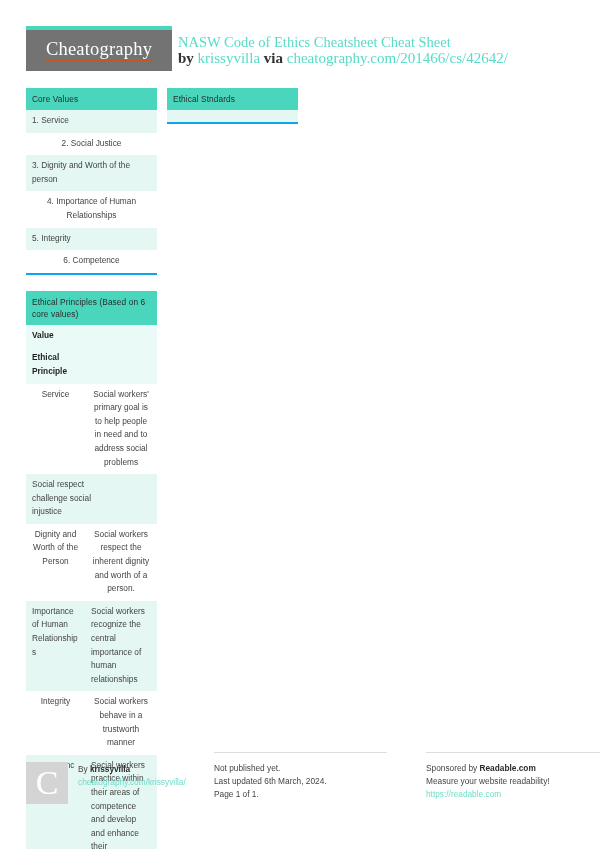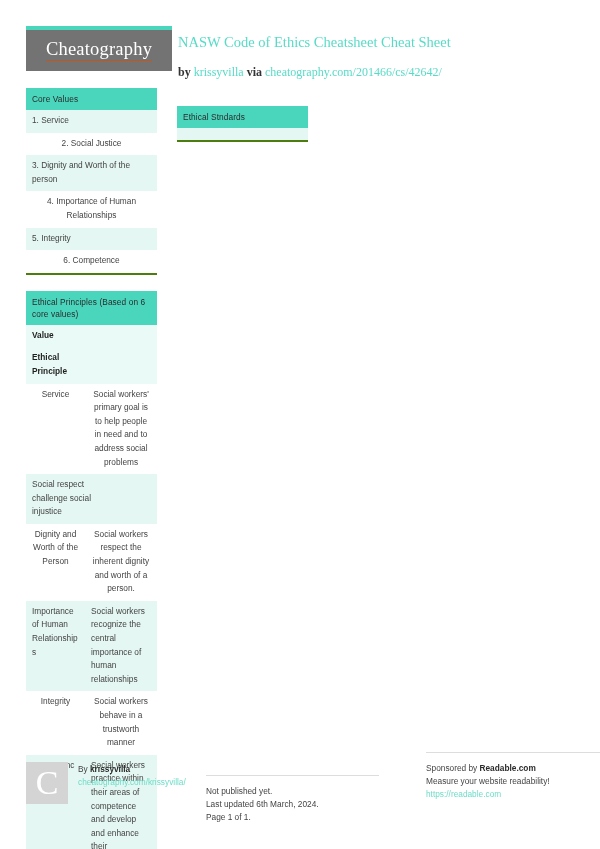--- a/index.html
+++ b/index.html
@@ -64,51 +64,51 @@
   }
   .cheat-title {
     font-family: "Liberation Serif", serif;
     font-size: 14.5px;
     color: #57dbc6;
     line-height: 17px;
     white-space: nowrap;
   }
   .cheat-by {
     font-family: "Liberation Serif", serif;
-    font-size: 12px;
+    font-size: 15px;
     color: #333333;
     line-height: 15px;
-    margin-top: 14px;
+    margin-top: 0;
     white-space: nowrap;
   }
   .cheat-by .lbl { font-weight: bold; }
   .cheat-by .lnk { color: #57dbc6; }
 
   
   .columns {
     position: absolute;
     left: 26px;
     top: 88px;
     width: 548px;
   }
   .col {
     position: absolute;
     top: 0;
     width: 131px;
   }
   .col-1 { left: 0px; }
-  .col-2 { left: 151px; margin-top: 18px; }
+  .col-2 { left: 141px; }
   .col-3 { left: 282px; }
   .col-4 { left: 423px; }
 
   
   .block {
     width: 131px;
     margin-bottom: 16px;
-    border-bottom: 2px solid #4d7c0f;
+    border-bottom: 2px solid #0ea5e9;
     background: #c2410c;
   }
   .block-title {
     background: #4ad6bd;
     color: #2b2b2b;
     font-size: 8.3px;
     line-height: 12px;
     padding: 5px 6px 5px 6px;
     font-weight: normal;
     letter-spacing: 0.1px;
@@ -149,21 +149,21 @@
   }
   .fcol {
     position: absolute;
     top: 0;
     border-top: 1px solid #dddddd;
     padding-top: 9px;
     box-sizing: border-box;
     height: 62px;
   }
   .fcol-1 { left: 0px;   width: 182px; border-top-color: transparent; }
-  .fcol-2 { left: 180px; width: 173px; margin-top: 23px; }
+  .fcol-2 { left: 188px; width: 173px; }
   .fcol-3 { left: 400px; width: 176px; }
 
   .avatar {
     position: absolute;
     left: 0;
     top: 9px;
     width: 42px;
     height: 42px;
     background: #d4d4d4;
     color: #ffffff;

